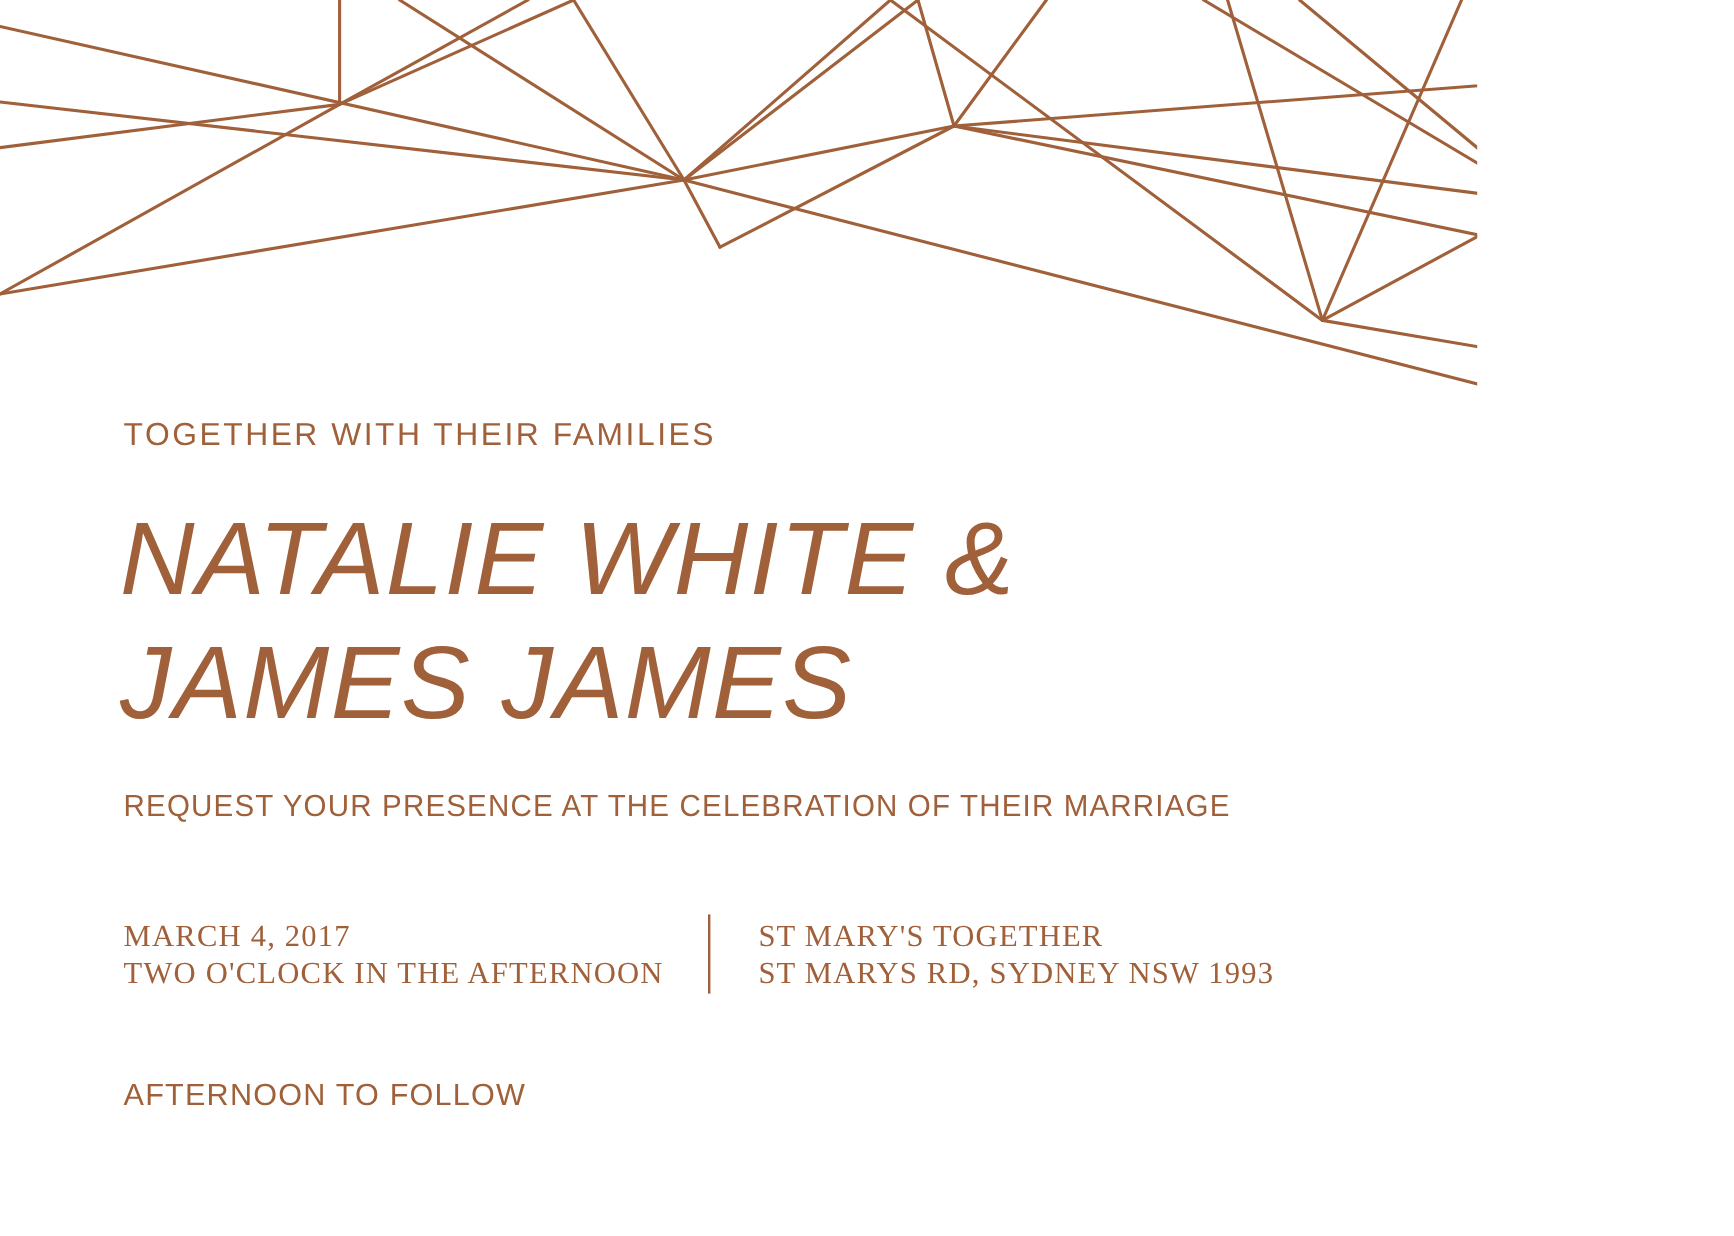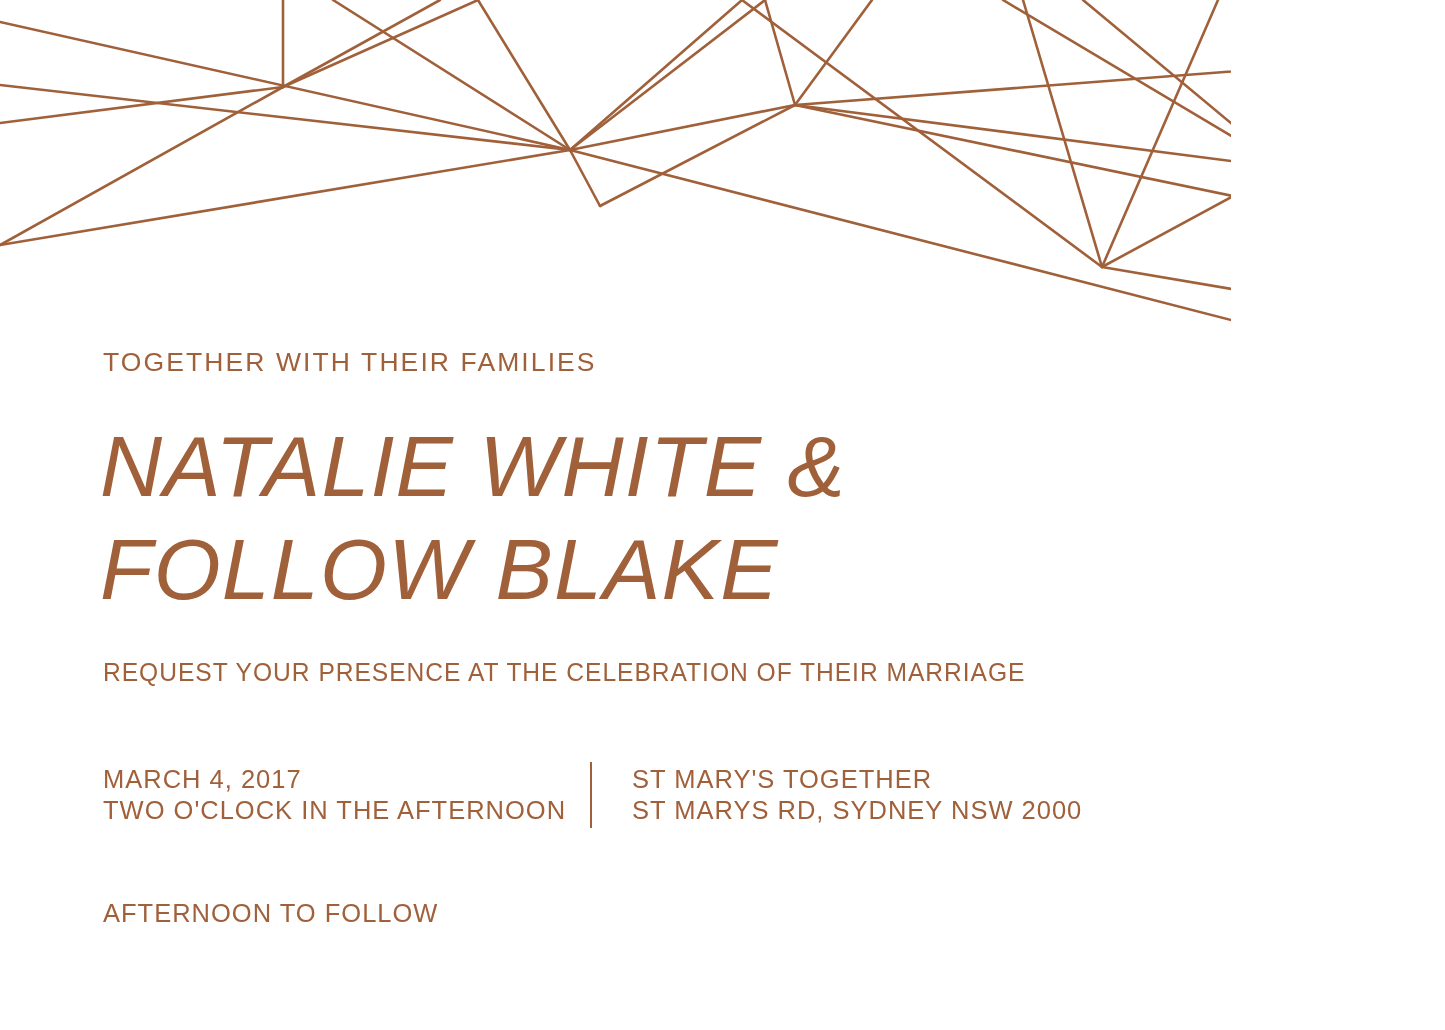--- a/index.html
+++ b/index.html
@@ -81,20 +81,21 @@
     display: flex;
     align-items: flex-start;
   }
   .det-col {
     font-size: 25.5px;
     line-height: 31px;
     letter-spacing: 1.0px;
     color: #A0603A;
     font-weight: 400;
     white-space: nowrap;
+    font-family: Liberation Serif, serif;
   }
   .det-col .row { display: block; }
   .col-when { width: 487px; }
   .divider {
     width: 2px;
     height: 66px;
     background: #A0603A;
     margin-top: -2px;
     margin-right: 40px;
     flex: 0 0 auto;
@@ -153,33 +154,33 @@
       <line x1="1285" y1="168" x2="1445" y2="128"></line>
     </g>
   </svg>
 
   <div id="content">
 
     <div class="eyebrow">TOGETHER WITH THEIR FAMILIES</div>
 
     <div class="names">
       <span class="line">NATALIE WHITE &amp;</span>
-      <span class="line">FOLLOW BLAKE</span>
+      <span class="line">JAMES JAMES</span>
     </div>
 
     <div class="request">REQUEST YOUR PRESENCE AT THE CELEBRATION OF THEIR MARRIAGE</div>
 
     <div class="details">
       <div class="det-col col-when">
         <span class="row">MARCH 4, 2017</span>
         <span class="row">TWO O'CLOCK IN THE AFTERNOON</span>
       </div>
       <div class="divider"></div>
       <div class="det-col col-where">
         <span class="row">ST MARY'S TOGETHER</span>
-        <span class="row">ST MARYS RD, SYDNEY NSW 2000</span>
+        <span class="row">ST MARYS RD, SYDNEY NSW 1993</span>
       </div>
     </div>
 
     <div class="reception">AFTERNOON TO FOLLOW</div>
 
   </div>
 </div>
 
 </body></html>

